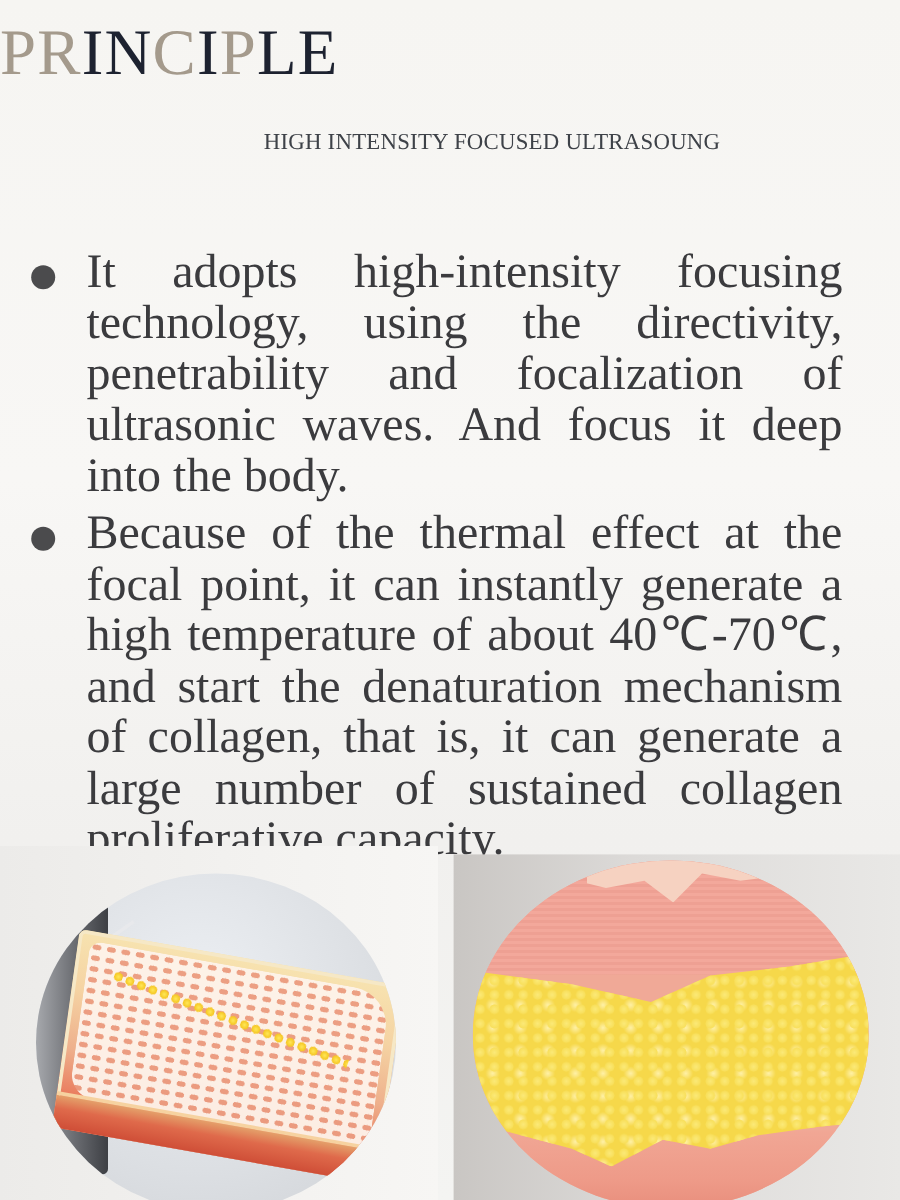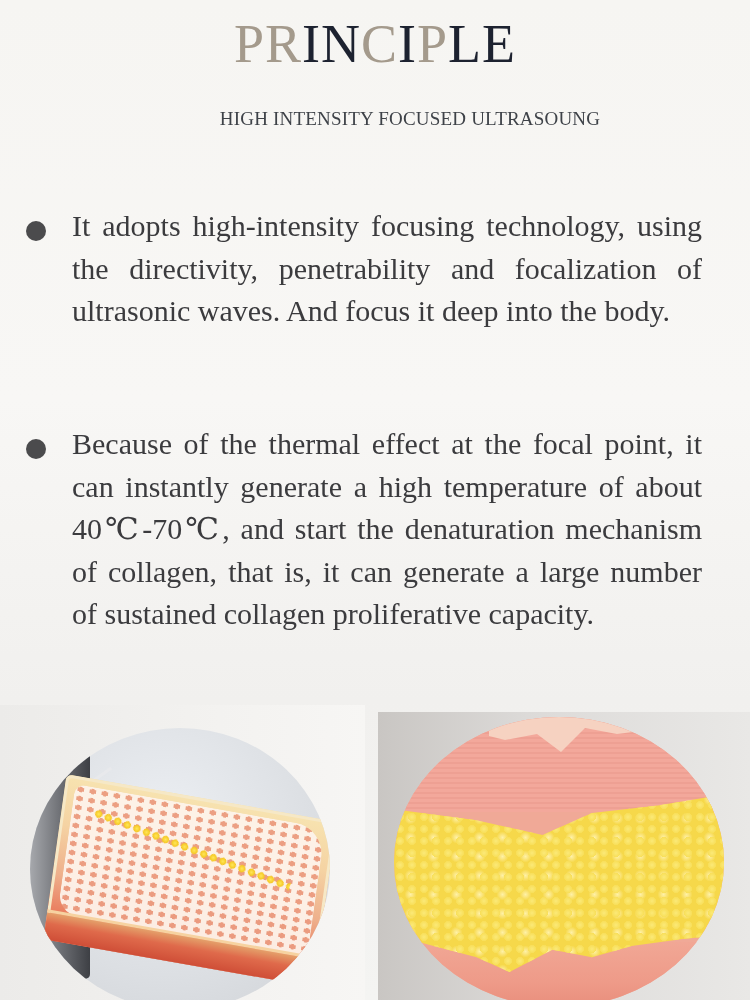--- a/index.html
+++ b/index.html
@@ -4,21 +4,21 @@
 <style>
   * { margin: 0; padding: 0; box-sizing: border-box; }
   html, body { width: 750px; height: 1000px; overflow: hidden; }
   body {
     background: linear-gradient(180deg, #f6f5f2 0%, #f8f7f5 40%, #f1f0ee 70%, #f4f4f2 100%);
     font-family: "Liberation Serif", "DejaVu Serif", serif;
     position: relative;
   }
   .title {
     position: absolute; top: 14px; left: 0; width: 750px;
-    text-align: center;
+    text-align: left;
     font-size: 54px; letter-spacing: 1px;
     font-family: "Liberation Serif", serif;
     line-height: 60px;
   }
   .title span { display: inline; }
   .subtitle {
     position: absolute; top: 108px; left: 0; width: 820px;
     text-align: center;
     font-size: 19px; color: #3e4248;
     letter-spacing: 0.2px;
@@ -26,22 +26,22 @@
   .bullets { position: absolute; left: 0; top: 205px; width: 750px; }
   .bullet {
     position: absolute; left: 0; width: 750px;
   }
   .bullet .dot {
     position: absolute; left: 26px; width: 20px; height: 20px;
     border-radius: 50%; background: #4b4b4d;
   }
   .bullet .text {
     position: absolute; left: 72px; width: 630px;
-    font-size: 30px; line-height: 42.5px; color: #3b3b3e;
-    text-align: justify; text-align-last: left;
+    font-size: 40px; line-height: 42.5px; color: #3b3b3e;
+    text-align: justify; text-align-last: left; font-family: Liberation Serif, serif;
   }
   .b1 { top: 0; }
   .b1 .dot { top: 16px; }
   .b2 { top: 218px; }
   .b2 .dot { top: 16px; }
 
   .panel-left {
     position: absolute; left: 0; top: 705px; width: 365px; height: 295px;
     background: linear-gradient(90deg, #ecebe9 0%, #f3f2f0 60%, #f7f6f4 100%);
     overflow: hidden;

